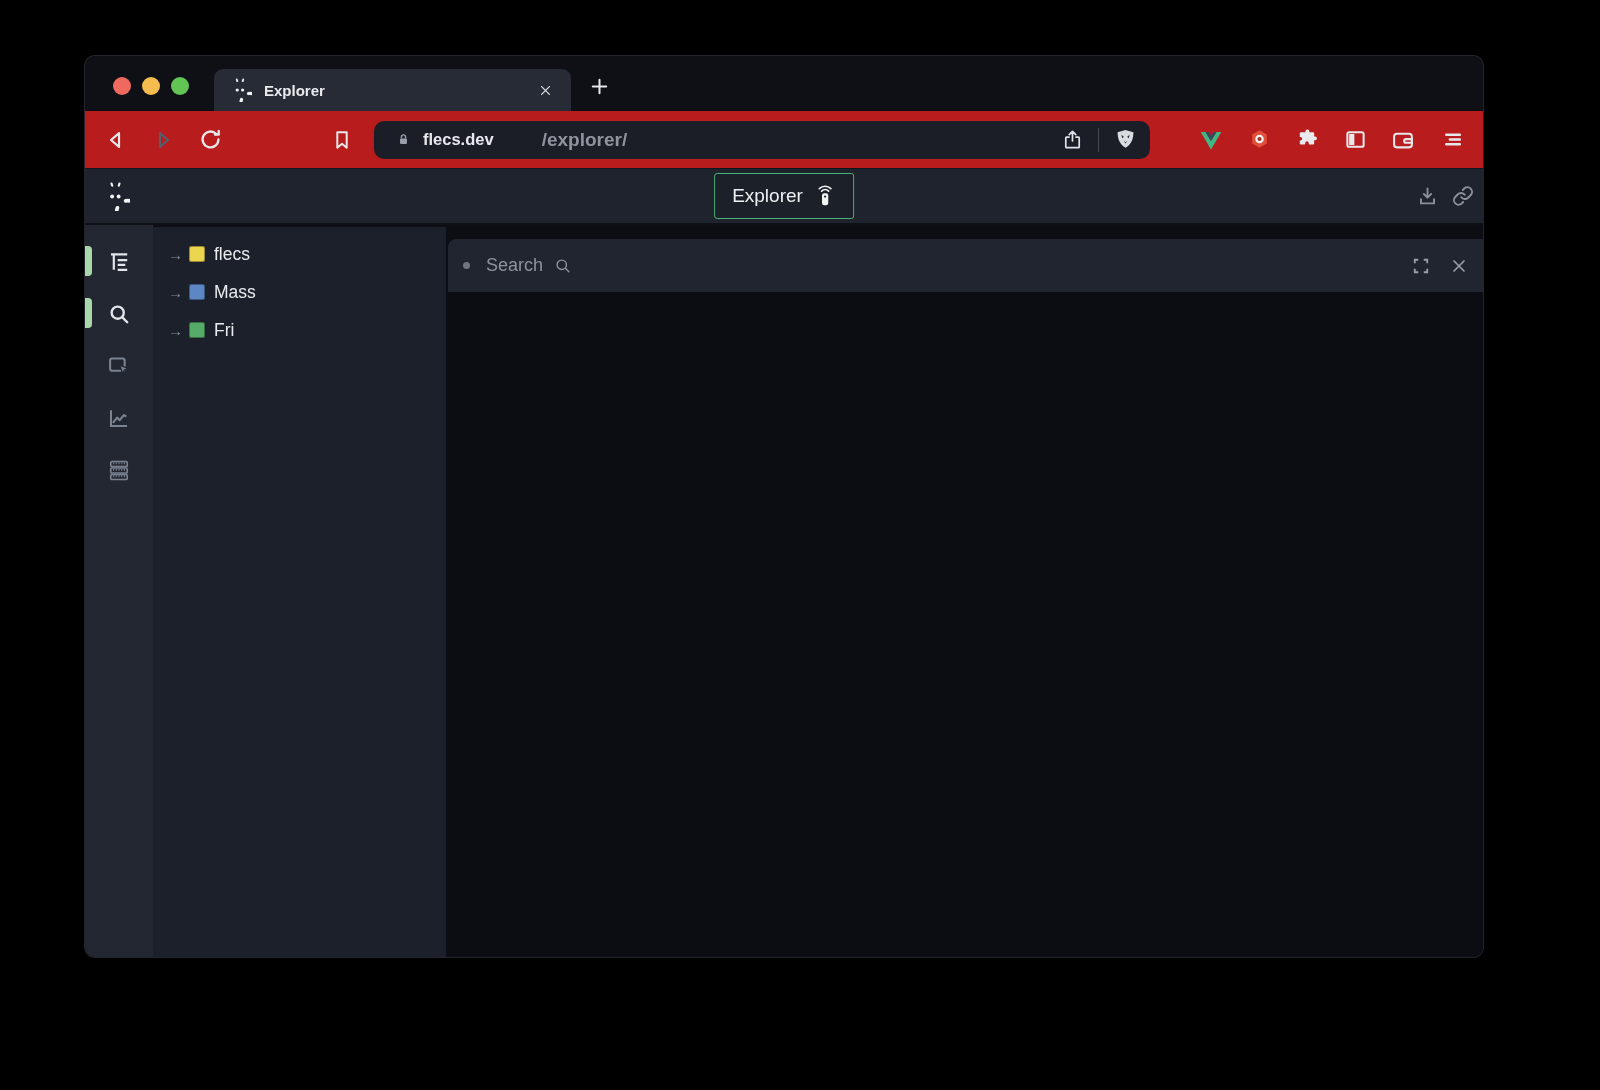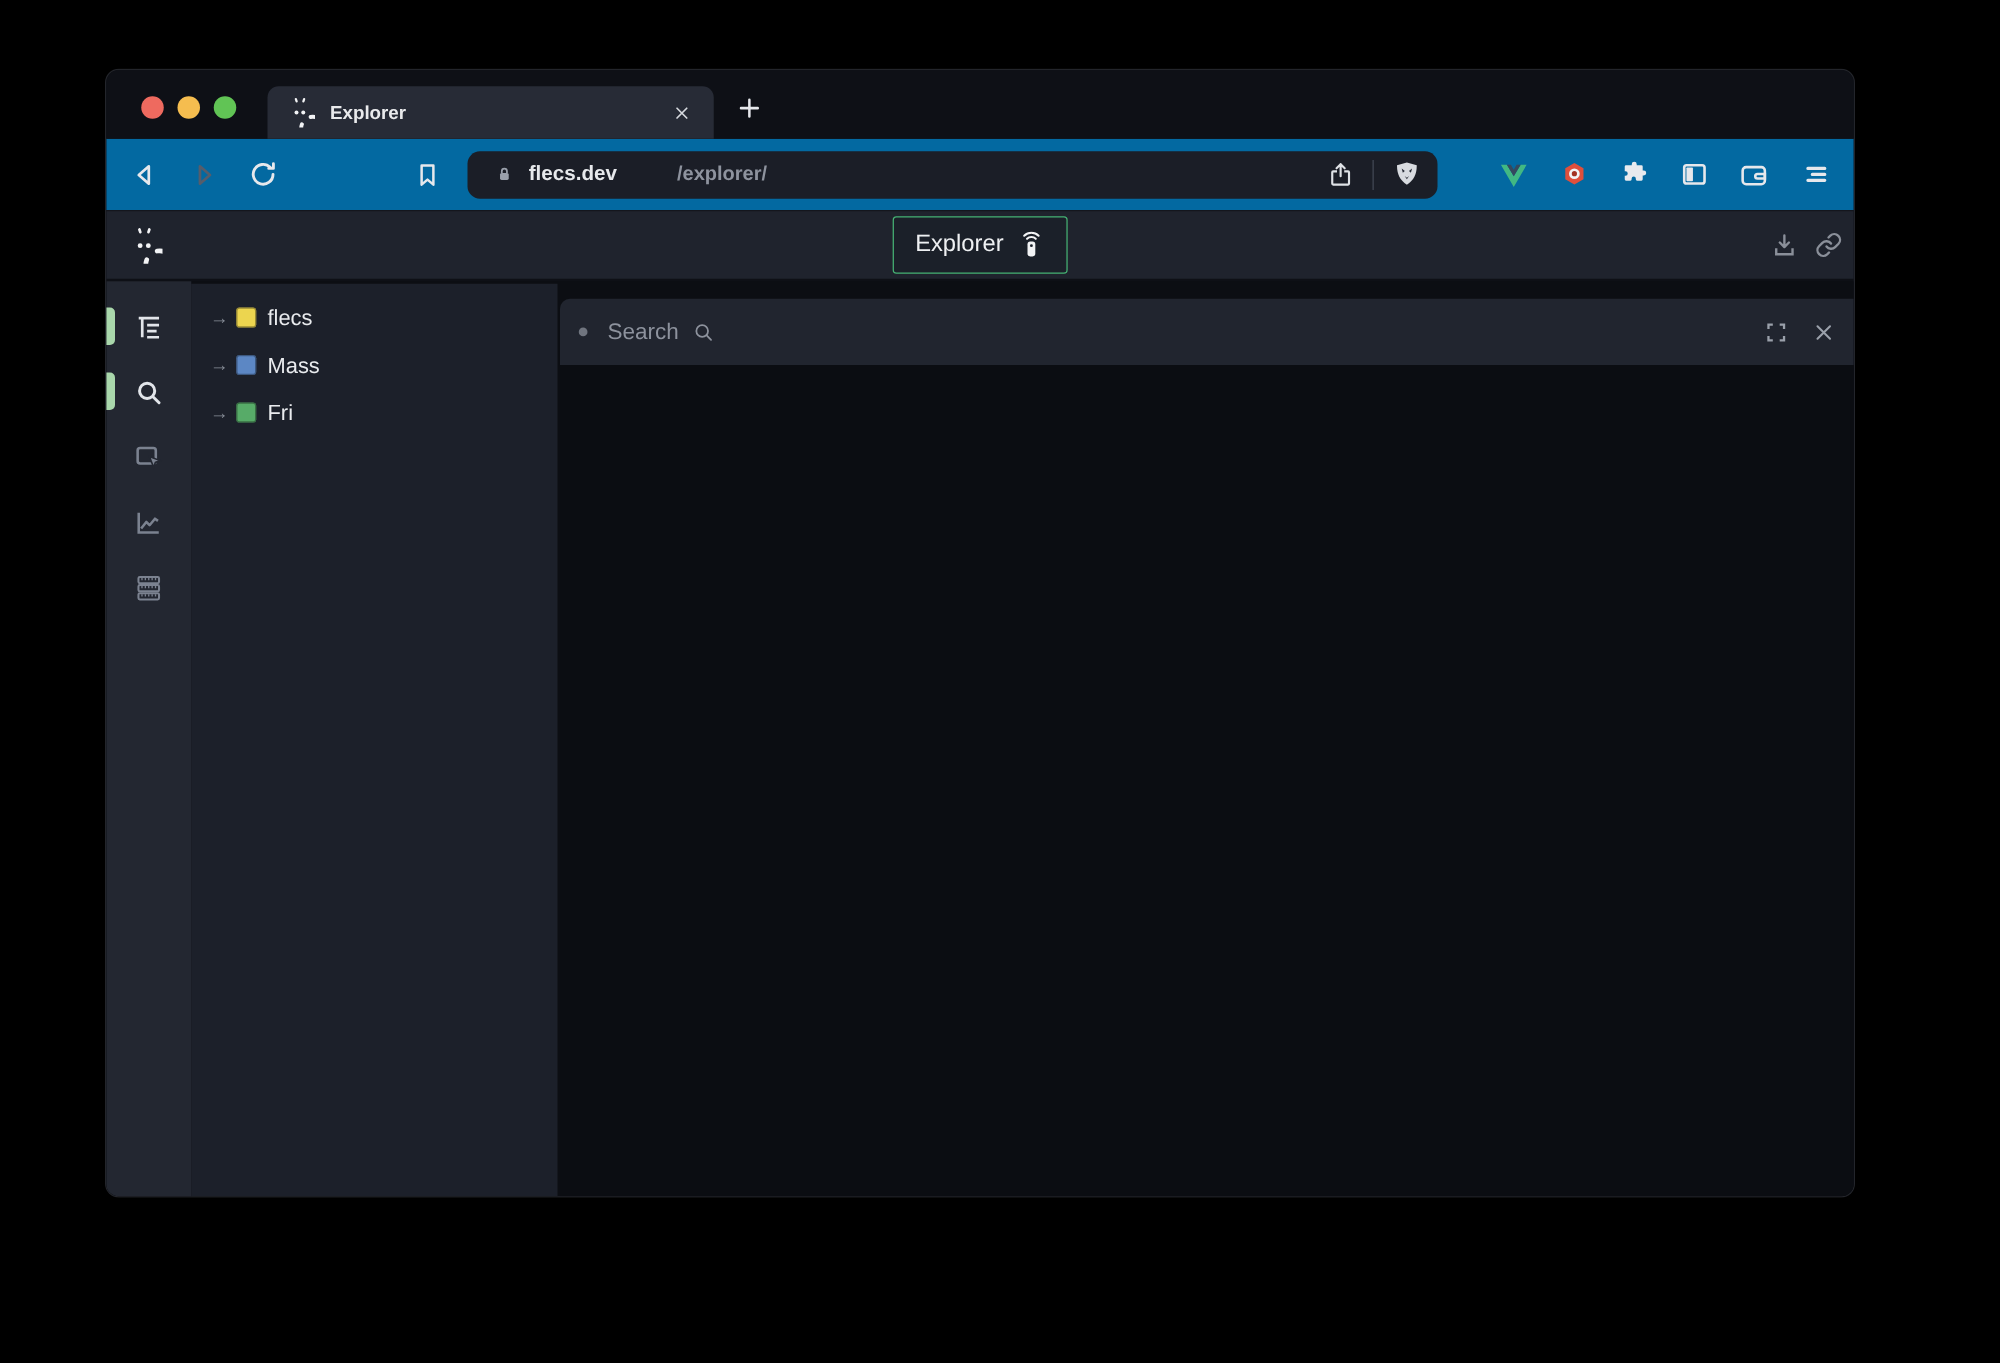--- a/index.html
+++ b/index.html
@@ -17,32 +17,32 @@
   .tab { position:absolute; left:129px; bottom:0; width:357px; height:42px;
          background:#272b36; border-radius:9px 9px 0 0; display:flex;
          align-items:center; padding:0 14px; }
   .tab-title { margin-left:12px; font-size:15px; font-weight:600; color:#e9eaec; }
   .tab-close { margin-left:auto; width:24px; height:24px; display:flex;
                align-items:center; justify-content:center; color:#d6d9de; }
   .newtab { position:absolute; left:498px; top:14px; width:32px; height:32px;
             display:flex; align-items:center; justify-content:center; color:#e6e8ec; }
 
   
-  .navbar { height:57px; background:#0369a1; display:flex; align-items:center; }
+  .navbar { height:57px; background:#b91c1c; display:flex; align-items:center; }
   .nav-btn { width:28px; height:28px; display:flex; align-items:center;
              justify-content:center; color:#e6e8ec; flex:none; }
   .nav-btn.back { margin-left:17px; }
   .nav-btn.fwd  { margin-left:19px; color:#565d6b; }
   .nav-btn.reload { margin-left:19px; }
   .nav-btn.bookmark { margin-left:104px; }
   .urlbar { margin-left:18px; width:776px; height:38px; background:#1b1e27;
             border-radius:10px; display:flex; align-items:center; padding:0 12px; flex:none; }
   .lock { margin-left:8px; display:flex; color:#9aa0ab; }
   .url-host { margin-left:10px; font-size:16.5px; font-weight:600; color:#e7e9ec; white-space:nowrap; }
-  .url-path { font-size:16px; font-weight:600; color:#8e939e; white-space:nowrap;padding-left:48px; }
+  .url-path { font-size:19px; font-weight:600; color:#8e939e; white-space:nowrap;padding-left:48px; }
   .url-right { margin-left:auto; display:flex; align-items:center; }
   .share { display:flex; color:#dfe2e6; }
   .url-div { width:1px; height:24px; background:#434855; margin:0 14px; }
   .shield { display:flex; }
   .ext { width:26px; height:26px; display:flex; align-items:center;
          justify-content:center; color:#e6e8ec; flex:none; margin-left:22px; }
   .ext.first { margin-left:48px; }
 
   
   .appheader { position:relative; height:55px; background:#1f232d;

